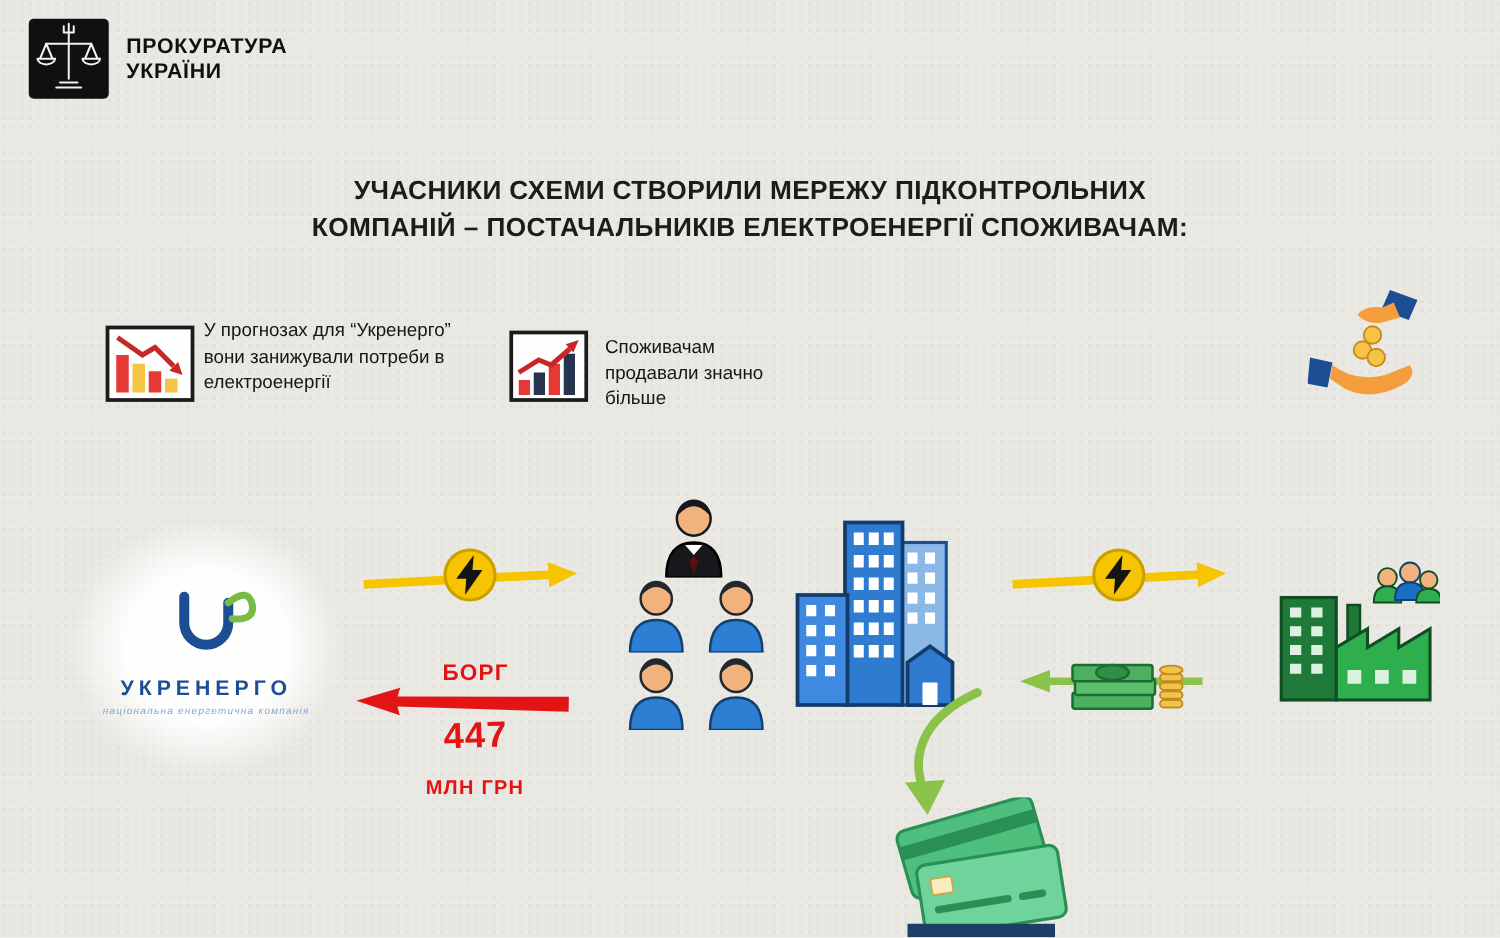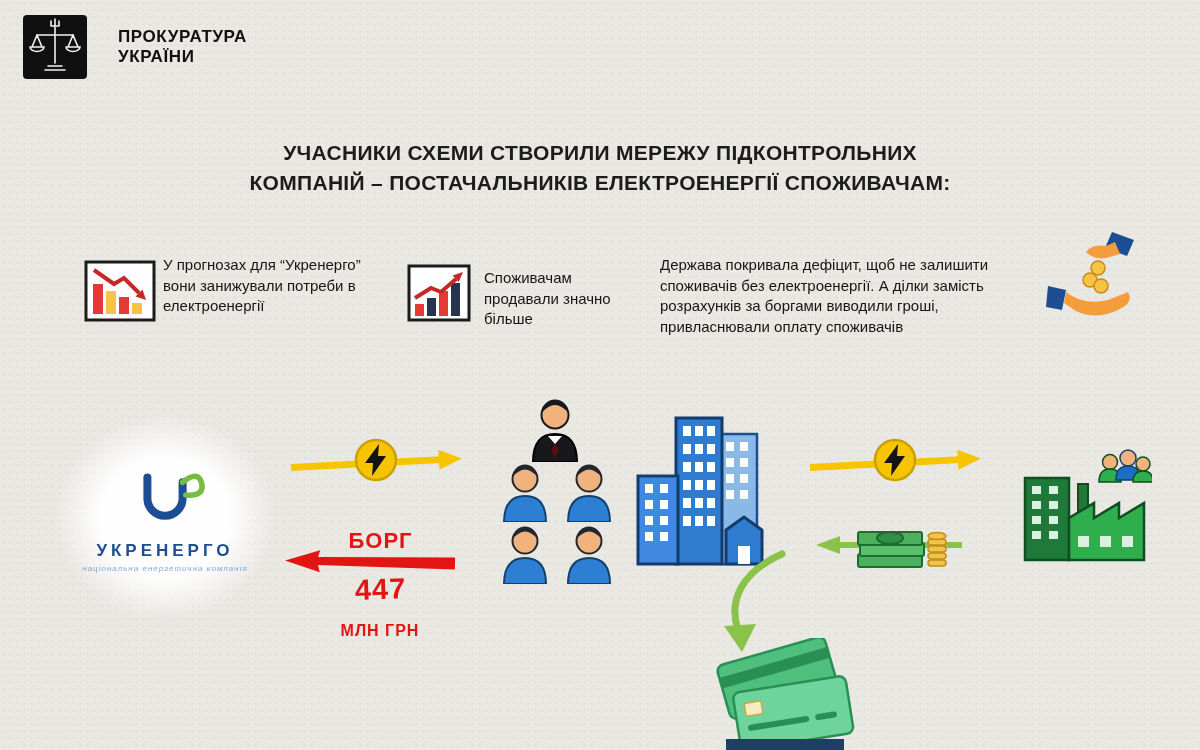--- a/index.html
+++ b/index.html
@@ -8,21 +8,21 @@
     background-color:#eae8e3;
     background-image: radial-gradient(rgba(120,115,105,0.07) 1px, transparent 1.3px);
     background-size:7px 7px;
     font-family:"Liberation Sans", sans-serif;
     color:#161616;
   }
   .abs { position:absolute; }
   svg { display:block; width:100%; height:100%; }
 
   
-  .brand { left:22px; top:14px; display:flex; align-items:center; gap:30px; }
+  .brand { left:22px; top:14px; display:flex; align-items:center; gap:13px; }
   .emblem { width:66px; height:66px; }
   .brand-text { font-weight:700; font-size:17px; line-height:20px; letter-spacing:0.6px; color:#101010; }
 
   
   .title { left:0; top:138px; width:100%; text-align:center; margin:0;
     font-size:21px; font-weight:700; line-height:30px; letter-spacing:0.3px; color:#1c1c1c; }
 
   
   .point-text { font-size:15px; font-weight:400; line-height:20.5px; color:#161616; }
   .pt-icon1 { left:84px;  top:260px; width:72px; height:62px; }
@@ -42,21 +42,21 @@
 
   
   .flow-arrow-1 { left:289px; top:450px; width:175px; height:26px; transform:rotate(-3deg); }
   .bolt-1 { left:353px; top:437px; width:46px; height:46px; }
   .flow-arrow-2 { left:808px; top:450px; width:175px; height:26px; transform:rotate(-3deg); }
   .bolt-2 { left:872px; top:437px; width:46px; height:46px; }
 
   
   .debt-arrow { left:282px; top:549px; width:175px; height:26px; transform:rotate(1deg); }
   .debt-text { text-align:center; color:#e31414; font-weight:800; letter-spacing:1px; }
-  .debt-word   { left:333px; top:528px; width:95px;  font-size:22px; }
+  .debt-word   { left:333px; top:528px; width:95px;  font-size:18px; }
   .debt-amount { left:328px; top:573px; width:105px; font-size:29px; transform:rotate(-2deg); }
   .debt-units  { left:320px; top:602px; width:120px; font-size:16px;margin-top:20px; }
 
   
   .boss     { left:524px; top:396px; width:62px; height:66px; }
   .person-a { left:497px; top:462px; width:56px; height:60px; }
   .person-b { left:561px; top:462px; width:56px; height:60px; }
   .person-c { left:497px; top:524px; width:56px; height:60px; }
   .person-d { left:561px; top:524px; width:56px; height:60px; }
 
@@ -121,21 +121,20 @@
       <rect x="8" y="40" width="9" height="12" fill="#e53935"></rect>
       <rect x="20" y="34" width="9" height="18" fill="#26354d"></rect>
       <rect x="32" y="27" width="9" height="25" fill="#e53935"></rect>
       <rect x="44" y="19" width="9" height="33" fill="#26354d"></rect>
       <path d="M8 34 L24 24 L34 28 L49 15" stroke="#c62828" stroke-width="4" fill="none"></path>
       <path d="M56 8 L51.6 18 L45.6 11.4 z" fill="#c62828"></path>
     </svg>
   </div>
   <div class="abs point-text pt-text2">Споживачам продавали значно більше</div>
 
-  <div class="abs point-text pt-text3">Держава покривала дефіцит, щоб не залишити споживачів без електроенергії. А ділки замість розрахунків за боргами виводили гроші, привласнювали оплату споживачів</div>
   <div class="abs pt-icon3">
     <svg viewBox="0 0 95 88">
       <path d="M66 2 l22 8 -7 16 -22 -8 z" fill="#1d4e94"></path>
       <path d="M60 16 q-14 -2 -20 6 q8 8 20 6 l14 -4 -5 -12 z" fill="#f59d3d"></path>
       <g fill="#f6c444" stroke="#c98a1b" stroke-width="1.5">
         <circle cx="52" cy="38" r="7"></circle>
         <circle cx="44" cy="50" r="7"></circle>
         <circle cx="55" cy="56" r="7"></circle>
       </g>
       <path d="M20 62 q18 14 42 8 l20 -8 q6 10 -8 17 q-24 12 -44 2 l-12 -8 z" fill="#f59d3d"></path>

